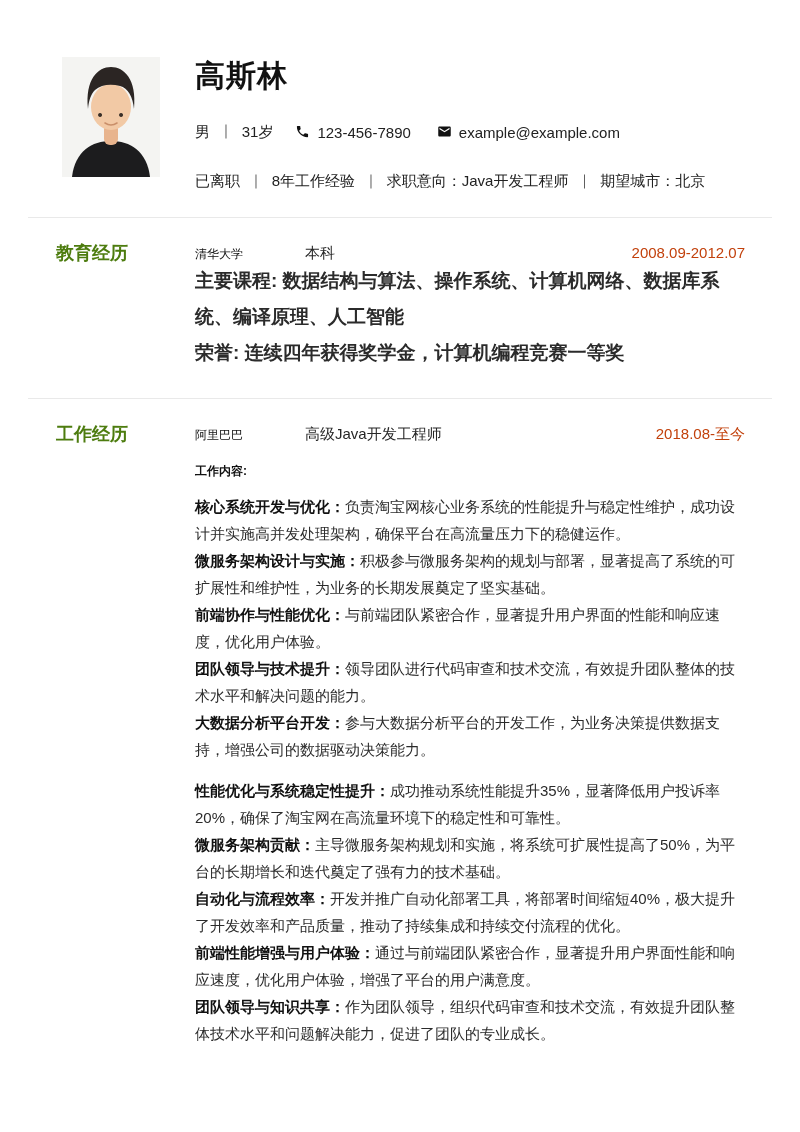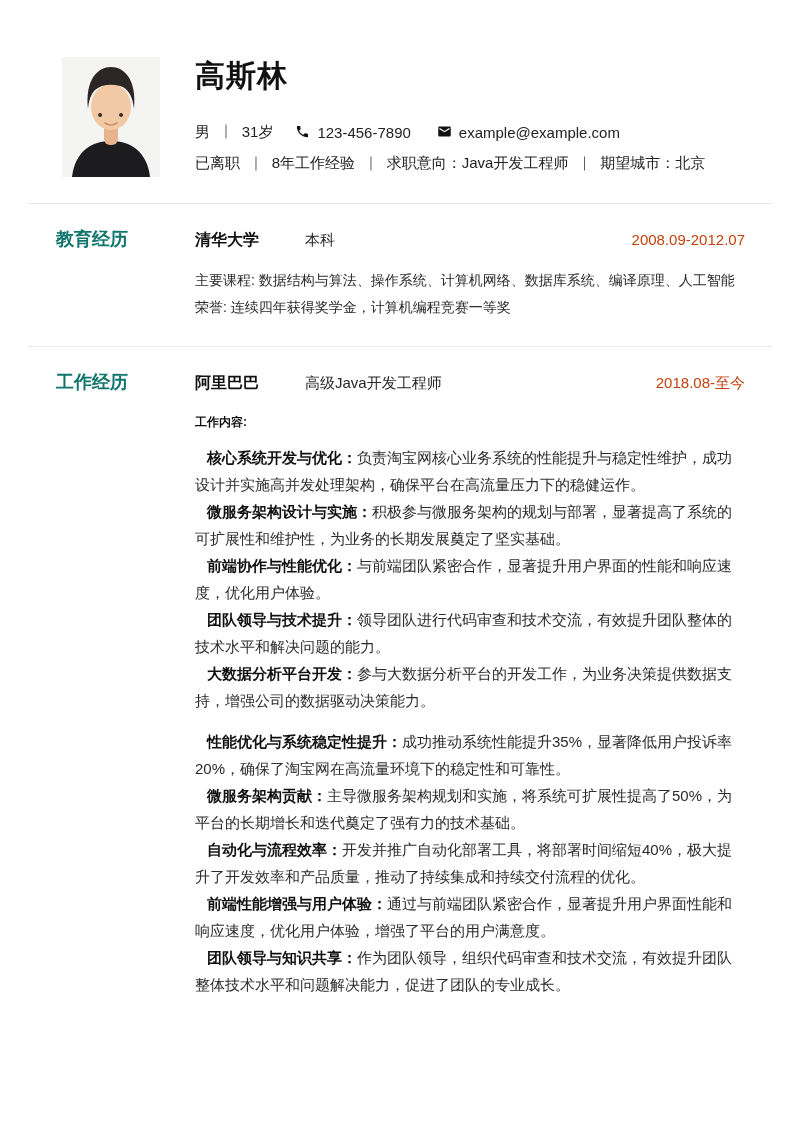--- a/index.html
+++ b/index.html
@@ -29,46 +29,46 @@
     margin-top: 29px; font-size: 15px; color: #222;
     display: flex; align-items: center; white-space: nowrap;
   }
   .sep { margin: 0 9px; color: #444; font-size: 14px; transform: translateY(-1px); }
   .contact-group { display: flex; align-items: flex-start; }
   .contact-group.phone { margin-left: 22px; }
   .contact-group.email { margin-left: 26px; }
   .cicon { width: 15px; height: 15px; margin-right: 7px; flex: 0 0 15px; }
   .cicon svg { display: block; width: 15px; height: 15px; fill: #111; }
   .status-row {
-    margin-top: 12px; font-size: 15px; color: #222;
+    margin-top: 30px; font-size: 15px; color: #222;
     display: flex; align-items: flex-end; white-space: nowrap;
   }
 
   
   .divider { height: 1px; background: #e9e9e9; margin: 26px 28px 0 28px; }
   .section { display: flex; padding: 24px 55px 0 56px; }
   .section-label {
     width: 139px; flex: 0 0 139px;
-    font-size: 18px; font-weight: 700; color: #0f766e; line-height: 1.3;
+    font-size: 18px; font-weight: 700; color: #4d7c0f; line-height: 1.3;
   }
   .section-body { flex: 1; min-width: 0; }
 
   .head-row { display: flex; align-items: baseline; font-size: 15px; color: #262626; line-height: 1.45; }
-  .org { font-size: 16px; font-weight: 700; color: #111; flex: 0 0 110px; width: 110px; }
+  .org { font-size: 12px; font-weight: 400; color: #111; flex: 0 0 110px; width: 110px; }
   .degree { flex: 0 0 80px; width: 80px; }
   .grow { flex: 1; min-width: 0; }
   .date { margin-left: auto; color: #c2410c; white-space: nowrap; padding-left: 12px; }
 
-  .edu-lines { margin-top: 16px; font-size: 14px; line-height: 1.9; color: #2b2b2b; }
+  .edu-lines { margin-top: 0; font-size: 19px; line-height: 1.9; color: #2b2b2b; font-weight: bold; }
   .edu-lines p { margin: 0; }
 
   .block-heading { font-size: 12px; font-weight: 700; color: #111; margin: 19px 0 0 0; }
   .items { margin-top: 13px; font-size: 15px; line-height: 1.8; color: #2b2b2b; }
   .items p { margin: 0; }
-  .lead { font-weight: 700; color: #111; margin-left: 12px; }
+  .lead { font-weight: 700; color: #111; }
   .items.achievements { margin-top: 14px; }
 </style>
 </head>
 <body>
 
 <div class="page">
 
   <div class="header">
     <div class="photo">
       <svg viewBox="0 0 98 120">

